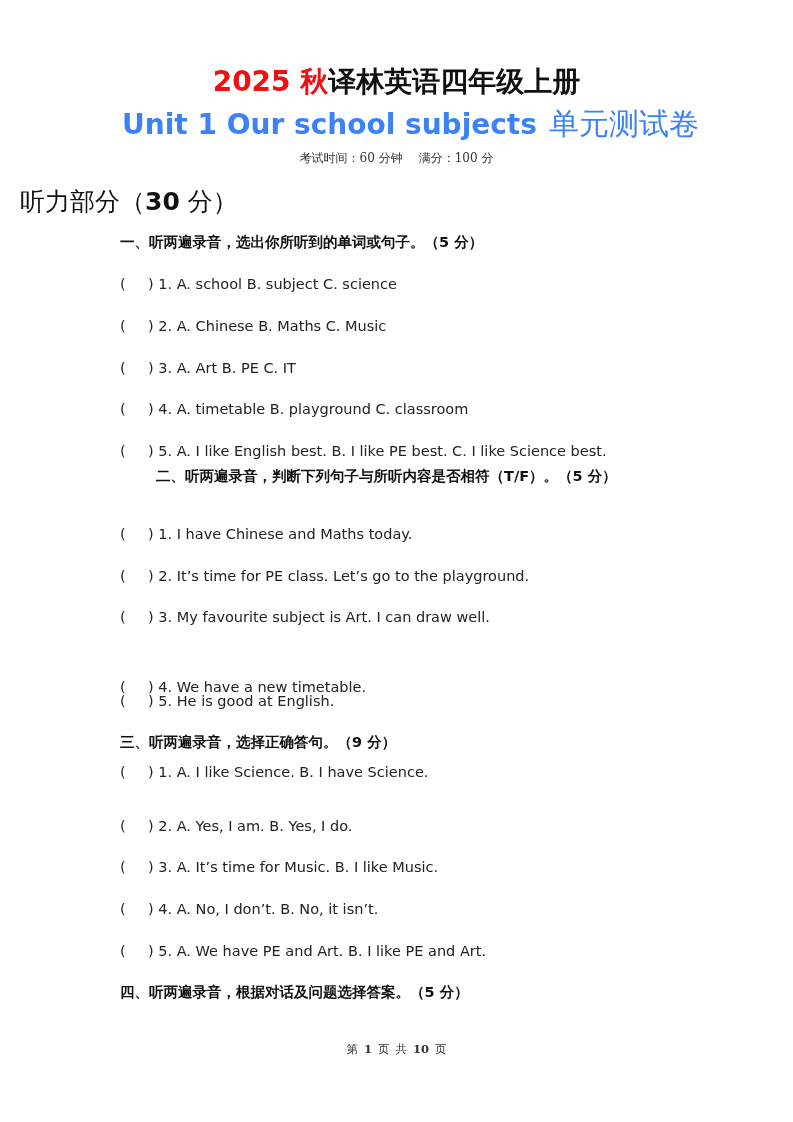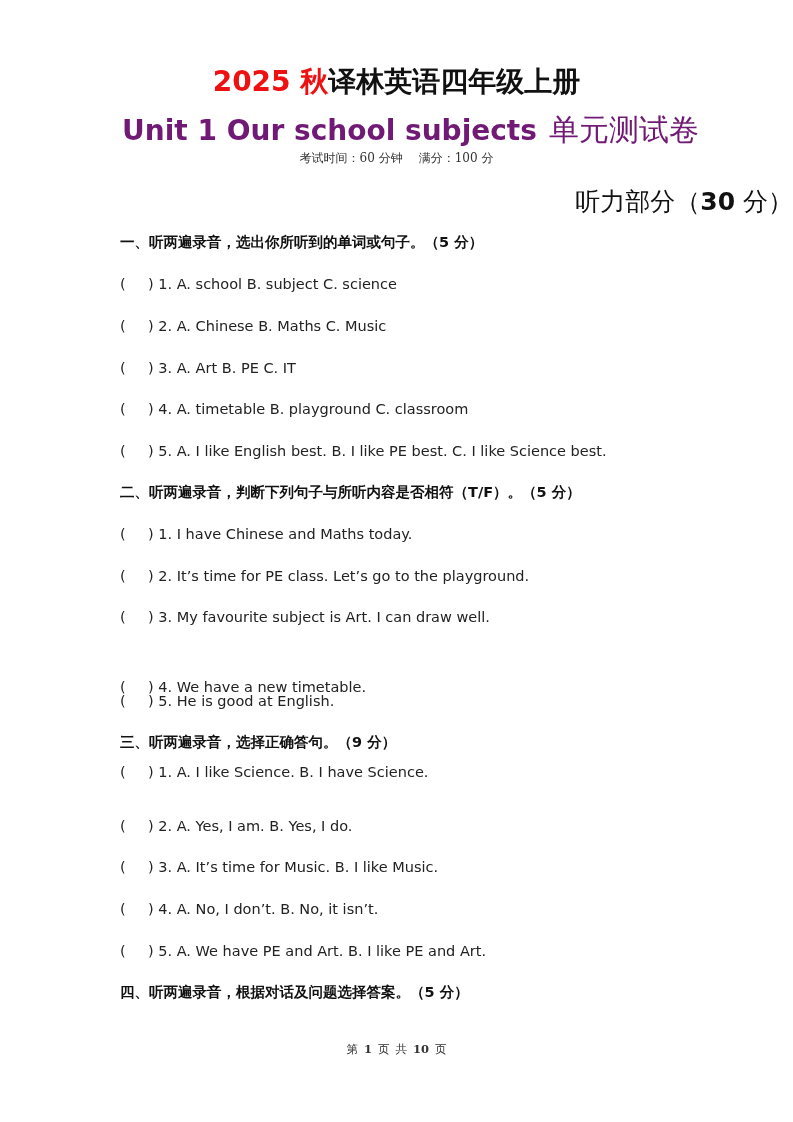--- a/index.html
+++ b/index.html
@@ -35,22 +35,22 @@
     }
     .title-line1 .red {
       color: #ee1111;
     }
     .title-line2 {
       position: absolute;
       left: 0; right: 0;
       top: 108px;
       text-align: center;
       font-size: 30px;
-      line-height: 44px;
-      color: #701a75;
+      line-height: 32px;
+      color: #3b82f6;
       white-space: nowrap;
       padding-left: 28px;
     }
     .title-line2 .en {
       font-family: "DejaVu Sans", sans-serif;
       font-weight: bold;
       font-size: 28px;
     }
     .title-line2 .zh {
       font-family: "DejaVu Serif", serif;
@@ -68,21 +68,21 @@
       line-height: 16px;
       color: #333333;
     }
     .exam-info span + span {
       margin-left: 16px;
     }
     .part-title {
       position: absolute;
       left: 0; right: 0;
       top: 184px;
-      text-align: right;
+      text-align: left;
       font-family: "DejaVu Serif", serif;
       font-size: 25px;
       line-height: 36px;
       color: #111111;
       padding-left: 20px;
     }
     .part-title .pts {
       font-family: "DejaVu Sans", sans-serif;
       font-weight: bold;
     }
@@ -143,21 +143,21 @@
     <span>听力部分（</span><span class="pts">30</span><span> 分）</span>
   </div>
 
   <div class="section-heading" style="top:231px;">一、听两遍录音，选出你所听到的单词或句子。（5 分）</div>
   <div class="q-line" style="top:273px;"><span class="paren-open">(</span><span>) 1. A. school B. subject C. science</span></div>
   <div class="q-line" style="top:315px;"><span class="paren-open">(</span><span>) 2. A. Chinese B. Maths C. Music</span></div>
   <div class="q-line" style="top:357px;"><span class="paren-open">(</span><span>) 3. A. Art B. PE C. IT</span></div>
   <div class="q-line" style="top:398px;"><span class="paren-open">(</span><span>) 4. A. timetable B. playground C. classroom</span></div>
   <div class="q-line" style="top:440px;"><span class="paren-open">(</span><span>) 5. A. I like English best. B. I like PE best. C. I like Science best.</span></div>
 
-  <div class="section-heading" style="top:481px;">二、听两遍录音，判断下列句子与所听内容是否相符（T/F）。（5 分）</div>
+  <div class="section-heading" style="top:465px;margin-left:36px;">二、听两遍录音，判断下列句子与所听内容是否相符（T/F）。（5 分）</div>
   <div class="q-line" style="top:523px;"><span class="paren-open">(</span><span>) 1. I have Chinese and Maths today.</span></div>
   <div class="q-line" style="top:565px;"><span class="paren-open">(</span><span>) 2. It’s time for PE class. Let’s go to the playground.</span></div>
   <div class="q-line" style="top:606px;"><span class="paren-open">(</span><span>) 3. My favourite subject is Art. I can draw well.</span></div>
   <div class="q-line" style="top:648px;margin-top:28px;"><span class="paren-open">(</span><span>) 4. We have a new timetable.</span></div>
   <div class="q-line" style="top:690px;"><span class="paren-open">(</span><span>) 5. He is good at English.</span></div>
 
   <div class="section-heading" style="top:731px;">三、听两遍录音，选择正确答句。（9 分）</div>
   <div class="q-line" style="top:761px;"><span class="paren-open">(</span><span>) 1. A. I like Science. B. I have Science.</span></div>
   <div class="q-line" style="top:815px;"><span class="paren-open">(</span><span>) 2. A. Yes, I am. B. Yes, I do.</span></div>
   <div class="q-line" style="top:856px;"><span class="paren-open">(</span><span>) 3. A. It’s time for Music. B. I like Music.</span></div>

